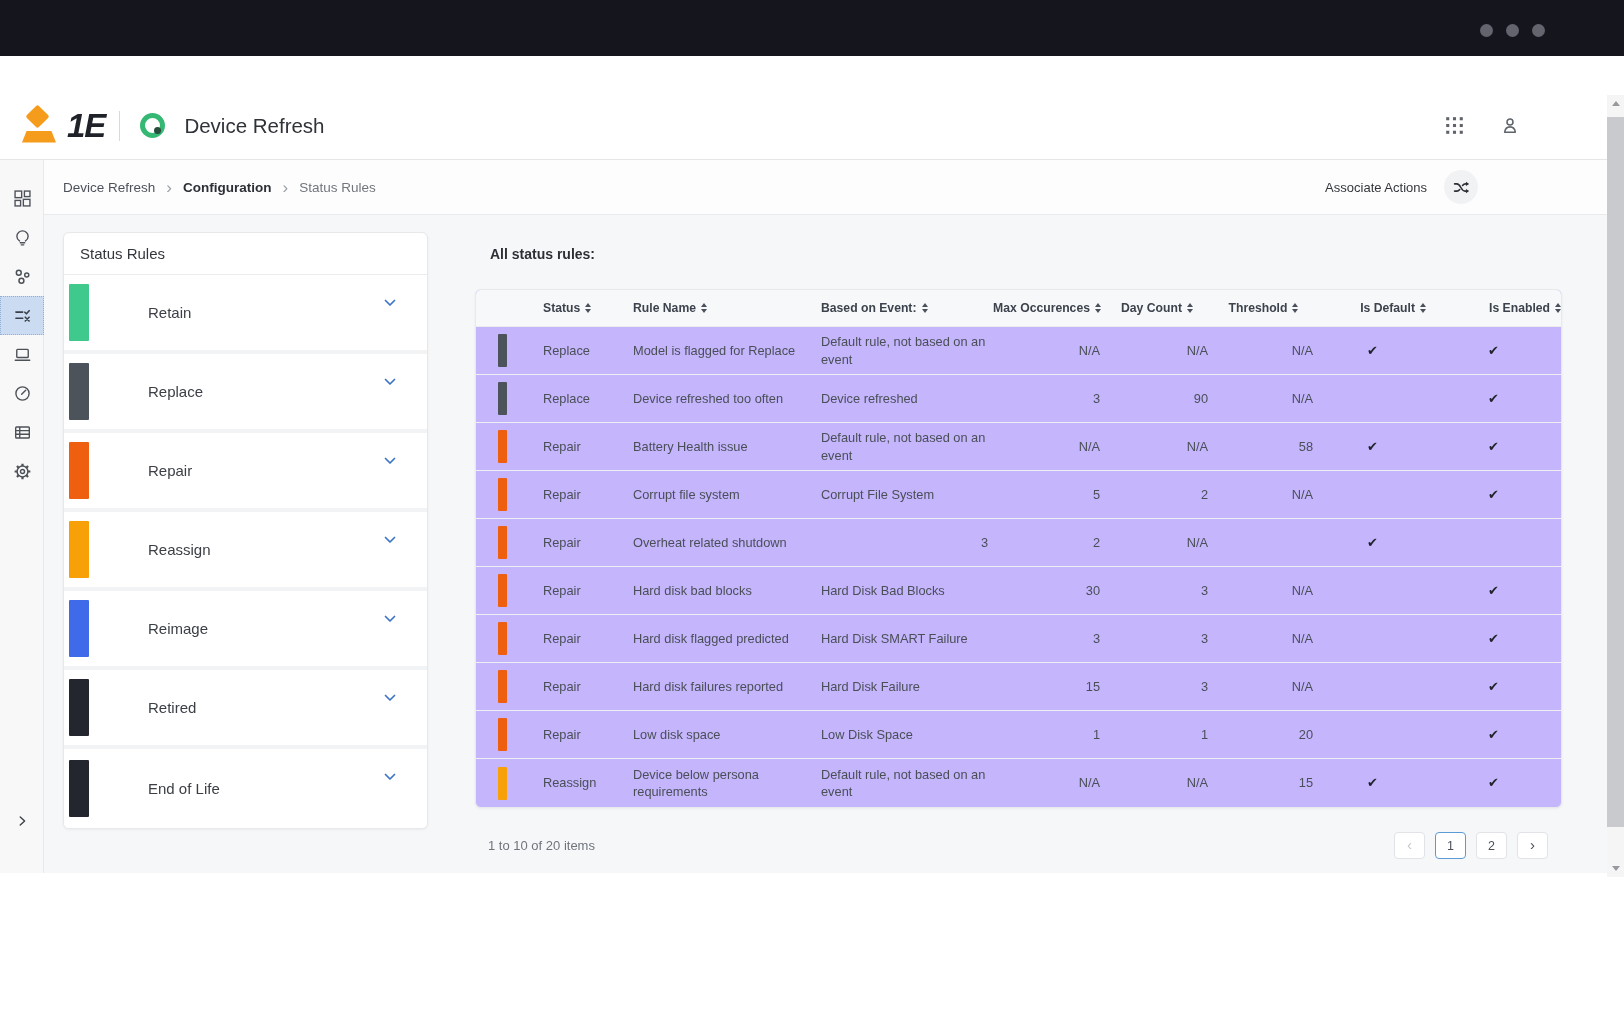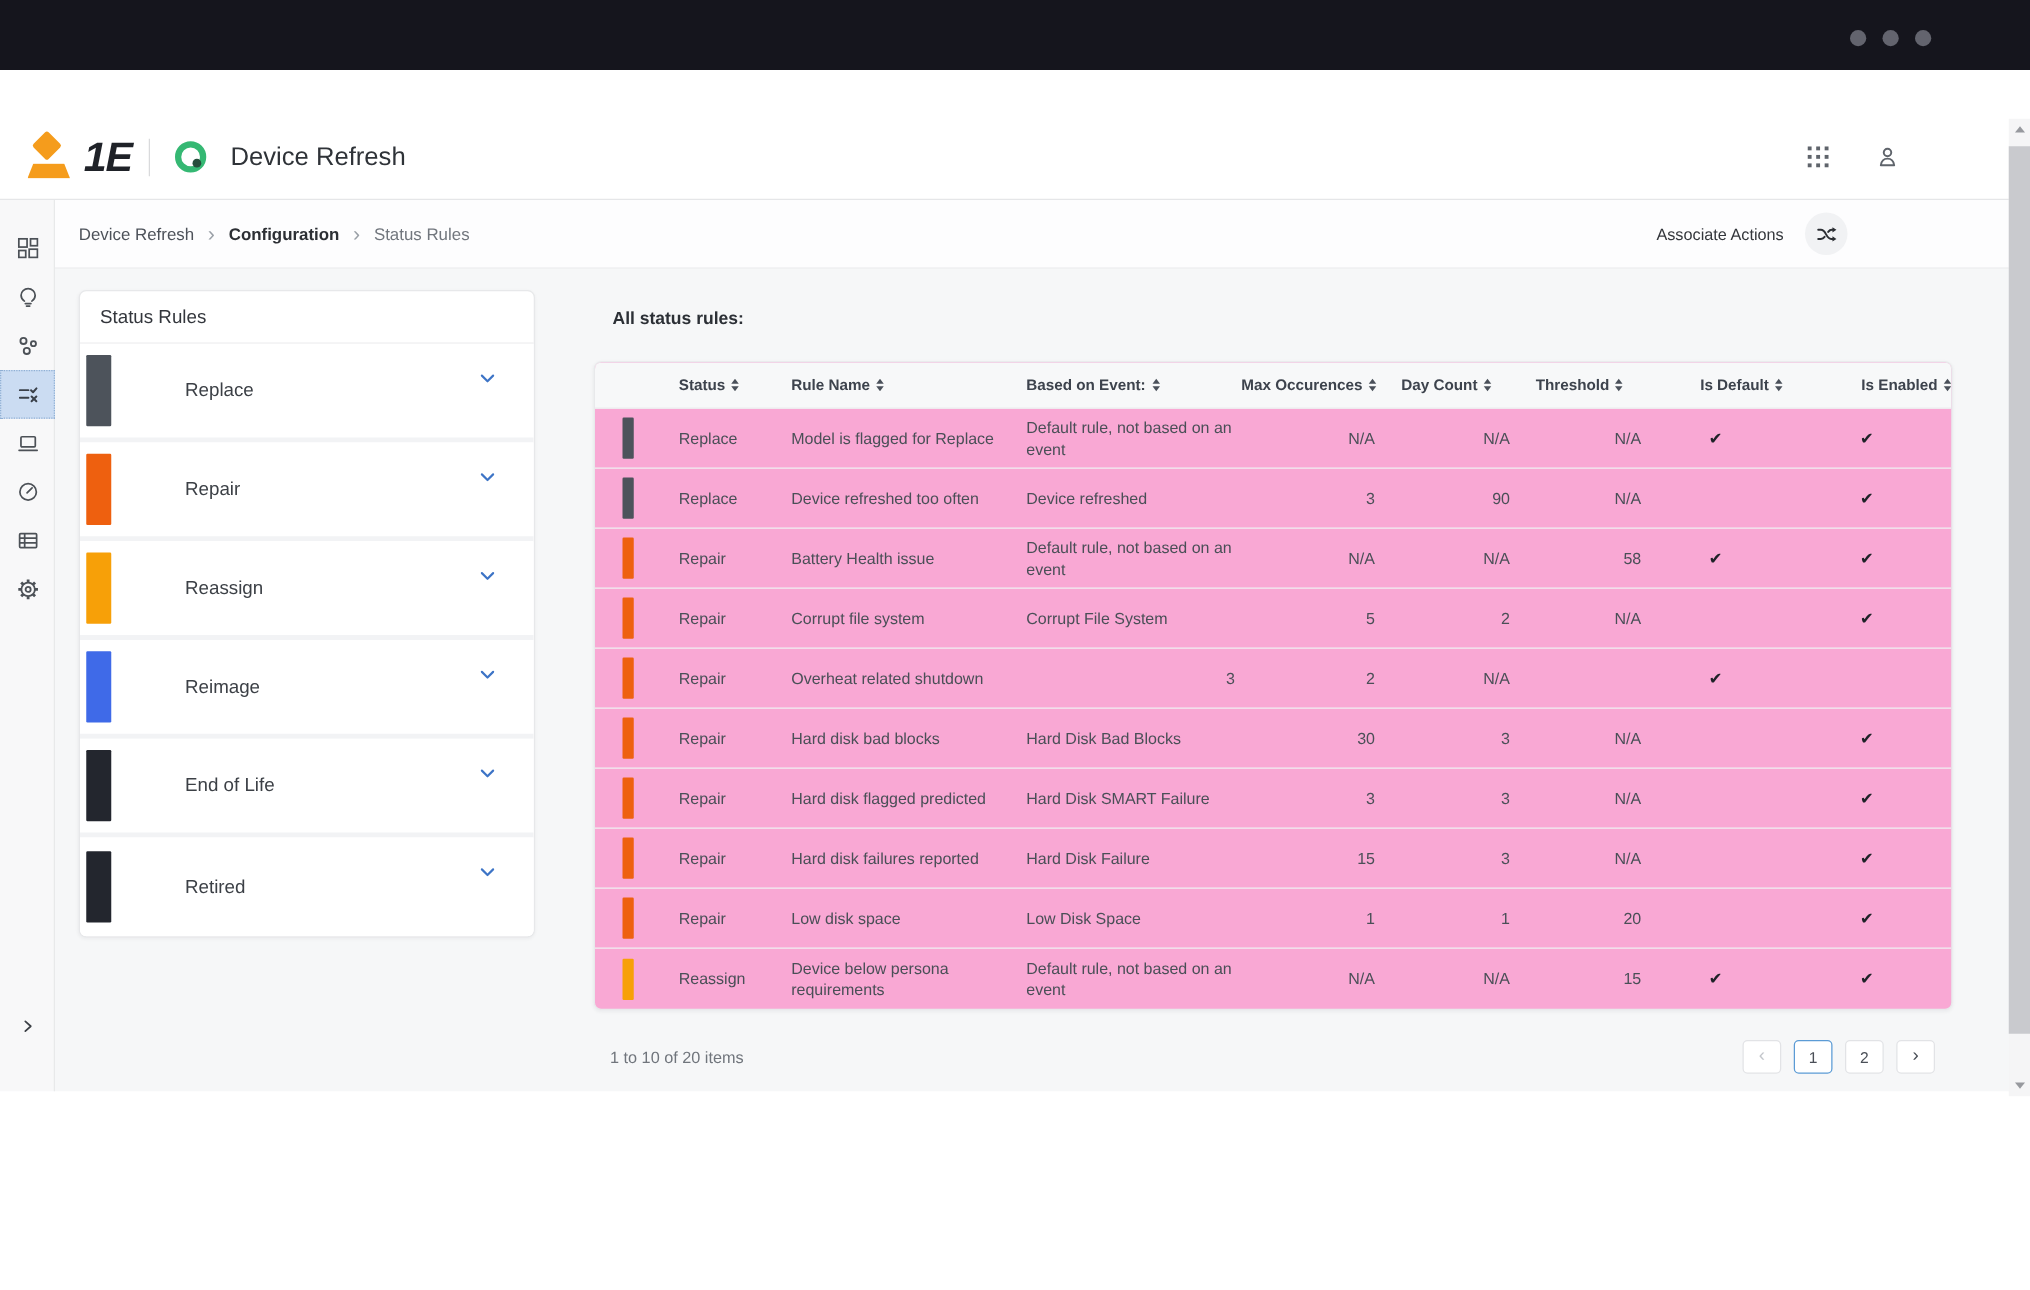--- a/index.html
+++ b/index.html
@@ -61,21 +61,21 @@
   .sr-item { height:79px; display:flex; align-items:center; background:#fff;
     border-bottom:4px solid #f2f3f5; cursor:pointer; }
   .sr-item:last-child { border-bottom:none; }
   .sr-bar { width:20px; height:57px; border-radius:1px; margin-left:5px; flex:0 0 auto; }
   .sr-label { margin-left:59px; font-size:15px; color:#3c4046; }
   .sr-chevron { margin-left:auto; margin-right:29px; align-self:flex-start; margin-top:20px; }
 
   
   .right-region { position:absolute; left:431px; top:17px; width:1087px; }
   .table-title { margin:14px 0 27px 15px; font-size:14px; font-weight:700; color:#2c3036; }
-  .table-card { background:#f9a8d4; border:1px solid #e8e9eb; border-radius:6px;
+  .table-card { background:#c4b5fd; border:1px solid #e8e9eb; border-radius:6px;
     box-shadow:0 1px 3px rgba(16,24,40,.05); overflow:hidden; }
   .t-head, .t-row { display:grid; grid-template-columns:45px 100px 188px 185px 112px 108px 105px 107px 1fr; }
   .t-head { height:37px; align-items:center; background:#f7f8f9; border-bottom:1px solid #ececee; }
   .th { display:flex; align-items:center; gap:5px; font-size:12.2px; font-weight:700; color:#3d434d;
     white-space:nowrap; cursor:pointer; }
   .th.c-status { padding-left:22px; }
   .th.c-rule, .th.c-event { padding-left:12px; }
   .th.c-num { justify-content:center; padding-right:6px; }
   .th.c-check { justify-content:flex-end; }
   .sort { display:inline-flex; flex-direction:column; gap:2px; }
@@ -249,20 +249,27 @@
       </button>
     </div>
   </div>
 
   <div class="content">
 
     <section class="left-card">
       <div class="left-card-header">Status Rules</div>
       <div>
           <div class="sr-item">
+    <span class="sr-bar" style="background: rgb(63, 201, 140);"></span>
+    <span class="sr-label">Retain</span>
+    <svg class="sr-chevron" width="16" height="16" viewBox="0 0 16 16" fill="none" stroke="#3D74C6" stroke-width="1.7" stroke-linecap="round" stroke-linejoin="round">
+      <path d="M3.5 5.5L8 10l4.5-4.5"></path>
+    </svg>
+  </div>
+          <div class="sr-item">
     <span class="sr-bar" style="background: rgb(77, 83, 91);"></span>
     <span class="sr-label">Replace</span>
     <svg class="sr-chevron" width="16" height="16" viewBox="0 0 16 16" fill="none" stroke="#3D74C6" stroke-width="1.7" stroke-linecap="round" stroke-linejoin="round">
       <path d="M3.5 5.5L8 10l4.5-4.5"></path>
     </svg>
   </div>
           <div class="sr-item">
     <span class="sr-bar" style="background: rgb(238, 96, 15);"></span>
     <span class="sr-label">Repair</span>
     <svg class="sr-chevron" width="16" height="16" viewBox="0 0 16 16" fill="none" stroke="#3D74C6" stroke-width="1.7" stroke-linecap="round" stroke-linejoin="round">
@@ -278,28 +285,28 @@
   </div>
           <div class="sr-item">
     <span class="sr-bar" style="background: rgb(63, 106, 232);"></span>
     <span class="sr-label">Reimage</span>
     <svg class="sr-chevron" width="16" height="16" viewBox="0 0 16 16" fill="none" stroke="#3D74C6" stroke-width="1.7" stroke-linecap="round" stroke-linejoin="round">
       <path d="M3.5 5.5L8 10l4.5-4.5"></path>
     </svg>
   </div>
           <div class="sr-item">
     <span class="sr-bar" style="background: rgb(35, 38, 46);"></span>
+    <span class="sr-label">Retired</span>
+    <svg class="sr-chevron" width="16" height="16" viewBox="0 0 16 16" fill="none" stroke="#3D74C6" stroke-width="1.7" stroke-linecap="round" stroke-linejoin="round">
+      <path d="M3.5 5.5L8 10l4.5-4.5"></path>
+    </svg>
+  </div>
+          <div class="sr-item">
+    <span class="sr-bar" style="background: rgb(35, 38, 46);"></span>
     <span class="sr-label">End of Life</span>
-    <svg class="sr-chevron" width="16" height="16" viewBox="0 0 16 16" fill="none" stroke="#3D74C6" stroke-width="1.7" stroke-linecap="round" stroke-linejoin="round">
-      <path d="M3.5 5.5L8 10l4.5-4.5"></path>
-    </svg>
-  </div>
-          <div class="sr-item">
-    <span class="sr-bar" style="background: rgb(35, 38, 46);"></span>
-    <span class="sr-label">Retired</span>
     <svg class="sr-chevron" width="16" height="16" viewBox="0 0 16 16" fill="none" stroke="#3D74C6" stroke-width="1.7" stroke-linecap="round" stroke-linejoin="round">
       <path d="M3.5 5.5L8 10l4.5-4.5"></path>
     </svg>
   </div>
         </div>
     </section>
 
     <section class="right-region">
       <h2 class="table-title">All status rules:</h2>
       <div class="table-card">

